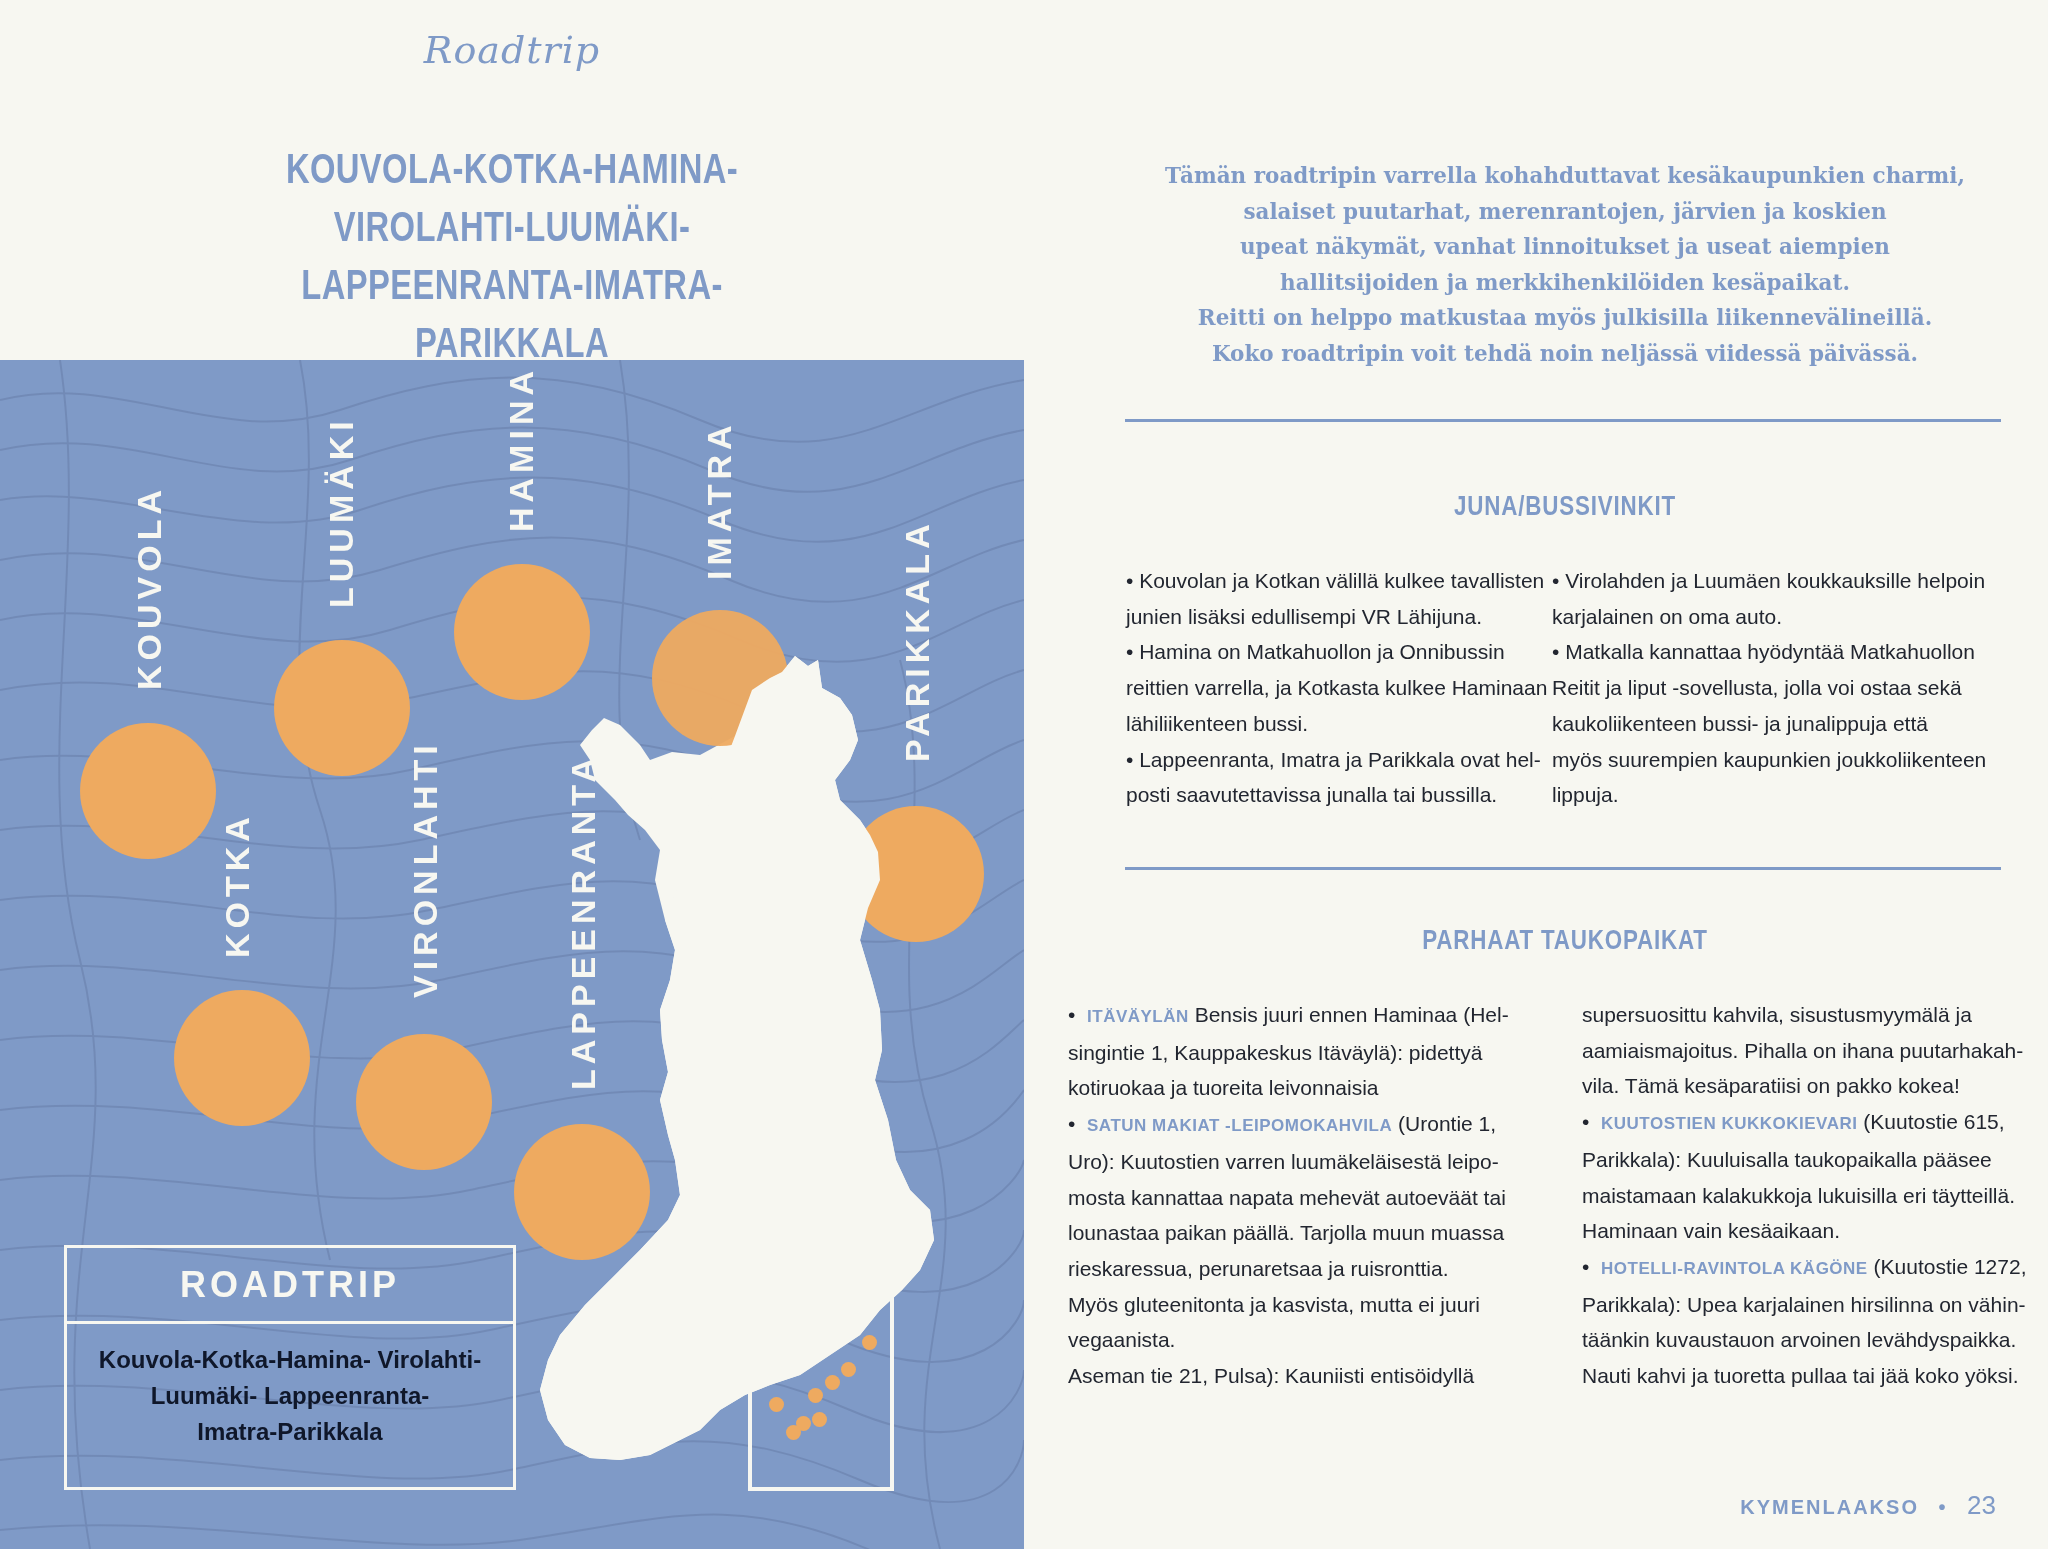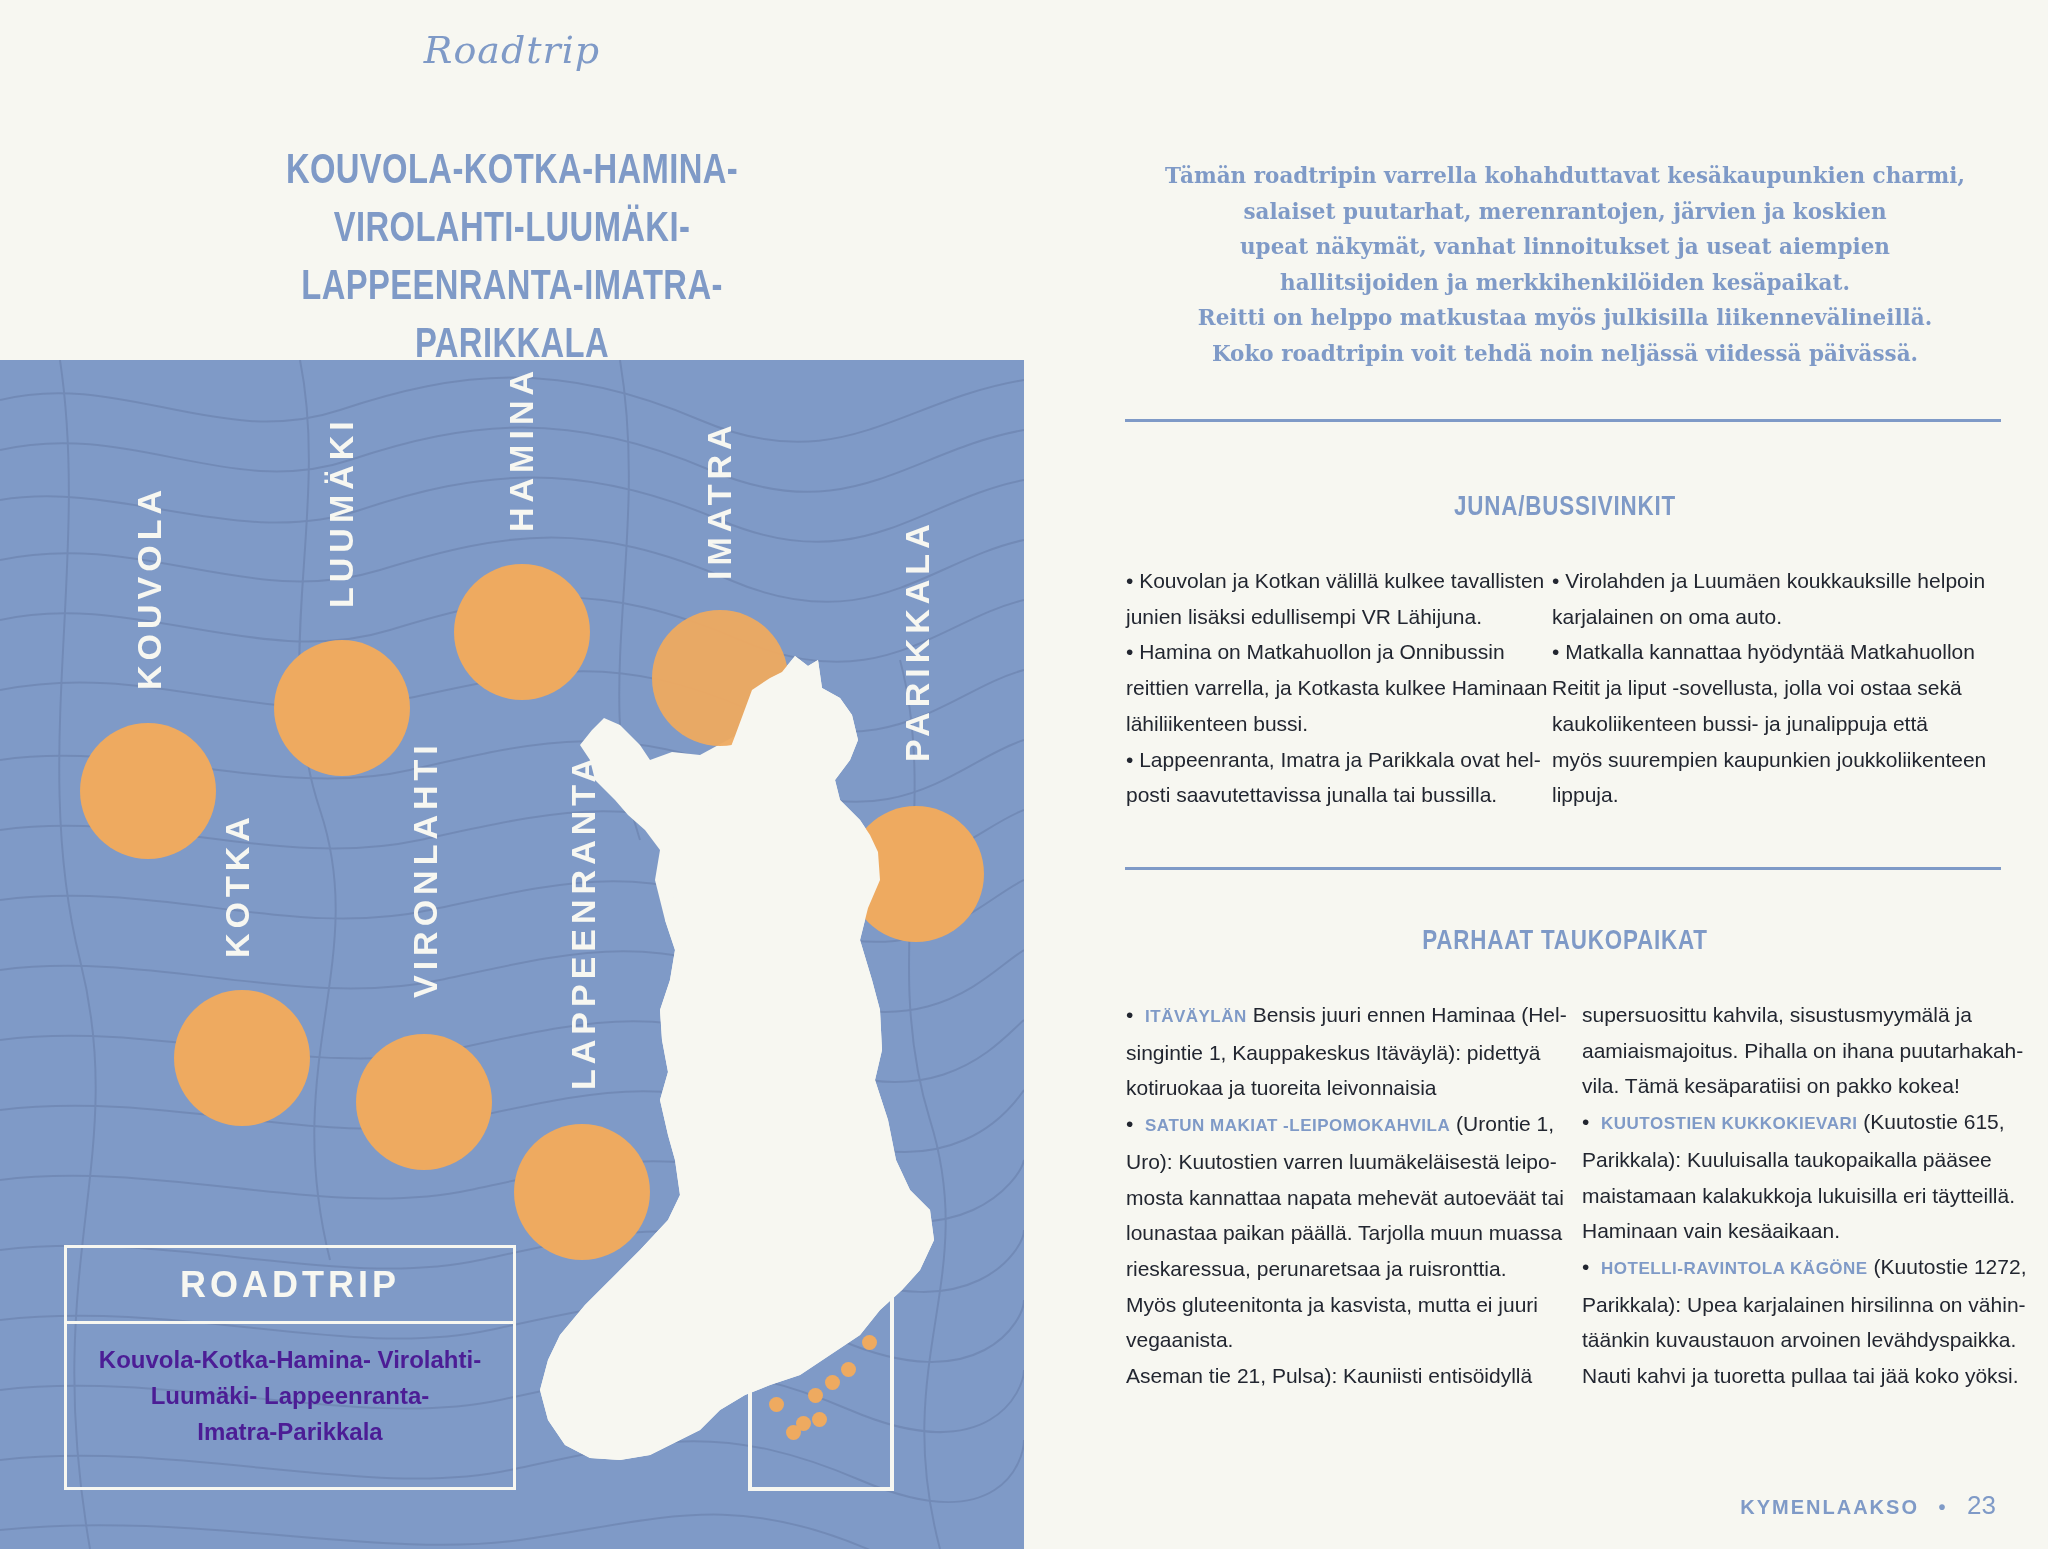--- a/index.html
+++ b/index.html
@@ -38,21 +38,21 @@
   .legend-box {
     position:absolute; left:64px; top:885px; width:452px; height:245px;
     border:3px solid #f7f7f1; box-sizing:border-box;
   }
   .legend-head {
     height:76px; border-bottom:3px solid #f7f7f1; box-sizing:border-box;
     display:flex; align-items:center; justify-content:center;
     color:#f7f7f1; font-weight:bold; font-size:36px; letter-spacing:4px;
   }
   .legend-body {
-    padding:18px 20px; text-align:center; color:#4c1d95;
+    padding:18px 20px; text-align:center; color:#0f172a;
     font-size:24px; line-height:36px; font-weight:bold;
   }
   .inset-box {
     position:absolute; left:748px; top:933px; width:146px; height:198px;
     border:4px solid #f7f7f1; box-sizing:border-box;
   }
   .inset-dot { position:absolute; width:15px; height:15px; border-radius:50%; background:#eeaa60; }
 
   
   .intro {
@@ -193,21 +193,21 @@
   <p>Reitit ja liput -sovellusta, jolla voi ostaa sekä</p>
   <p>kaukoliikenteen bussi- ja junalippuja että</p>
   <p>myös suurempien kaupunkien joukkoliikenteen</p>
   <p>lippuja.</p>
 </div>
 
 <div class="abs rule" style="top:867px;"></div>
 
 <div class="abs sec-head" style="top:924px;">PARHAAT TAUKOPAIKAT</div>
 
-<div class="abs col" style="left:1126px;top:997px;">
+<div class="abs col" style="left:1068px;top:997px;">
   <p>•&nbsp;&nbsp;<span class="hl">ITÄVÄYLÄN</span><span> Bensis juuri ennen Haminaa (Hel-</span></p>
   <p>singintie 1, Kauppakeskus Itäväylä): pidettyä</p>
   <p>kotiruokaa ja tuoreita leivonnaisia</p>
   <p>•&nbsp;&nbsp;<span class="hl">SATUN MAKIAT -LEIPOMOKAHVILA</span><span> (Urontie 1,</span></p>
   <p>Uro): Kuutostien varren luumäkeläisestä leipo-</p>
   <p>mosta kannattaa napata mehevät autoeväät tai</p>
   <p>lounastaa paikan päällä. Tarjolla muun muassa</p>
   <p>rieskaressua, perunaretsaa ja ruisronttia.</p>
   <p>Myös gluteenitonta ja kasvista, mutta ei juuri</p>
   <p>vegaanista.</p>

